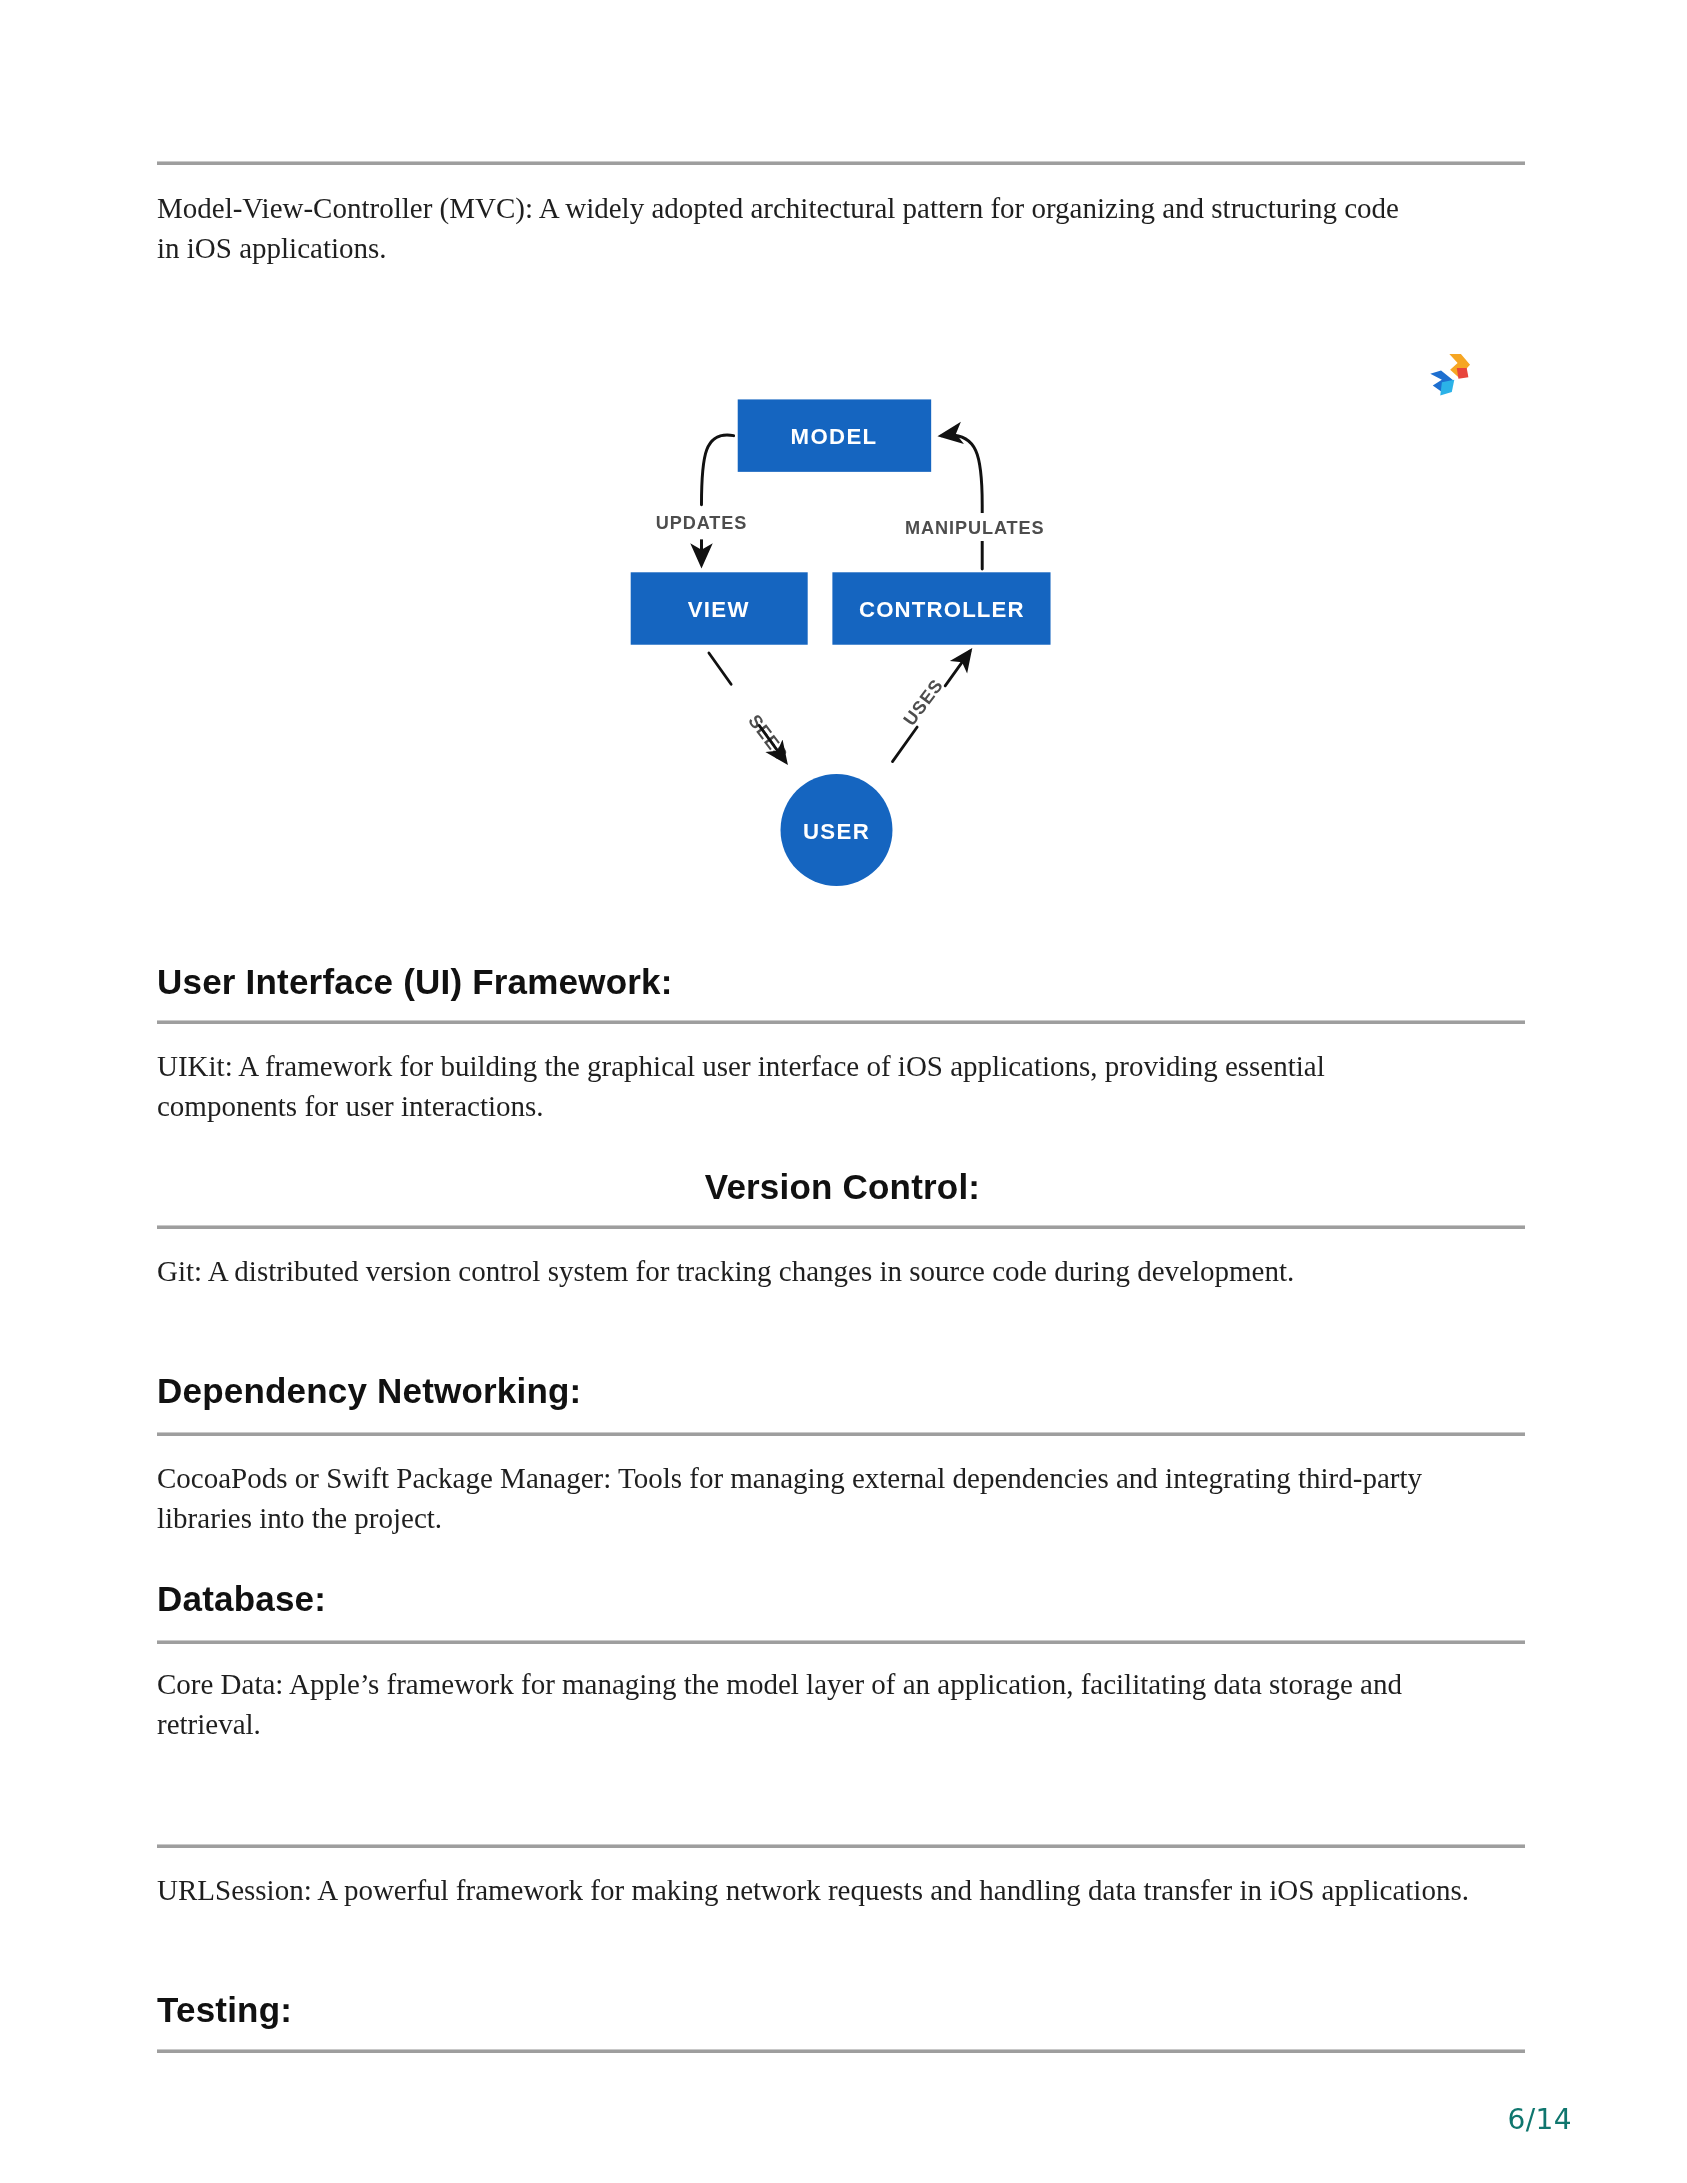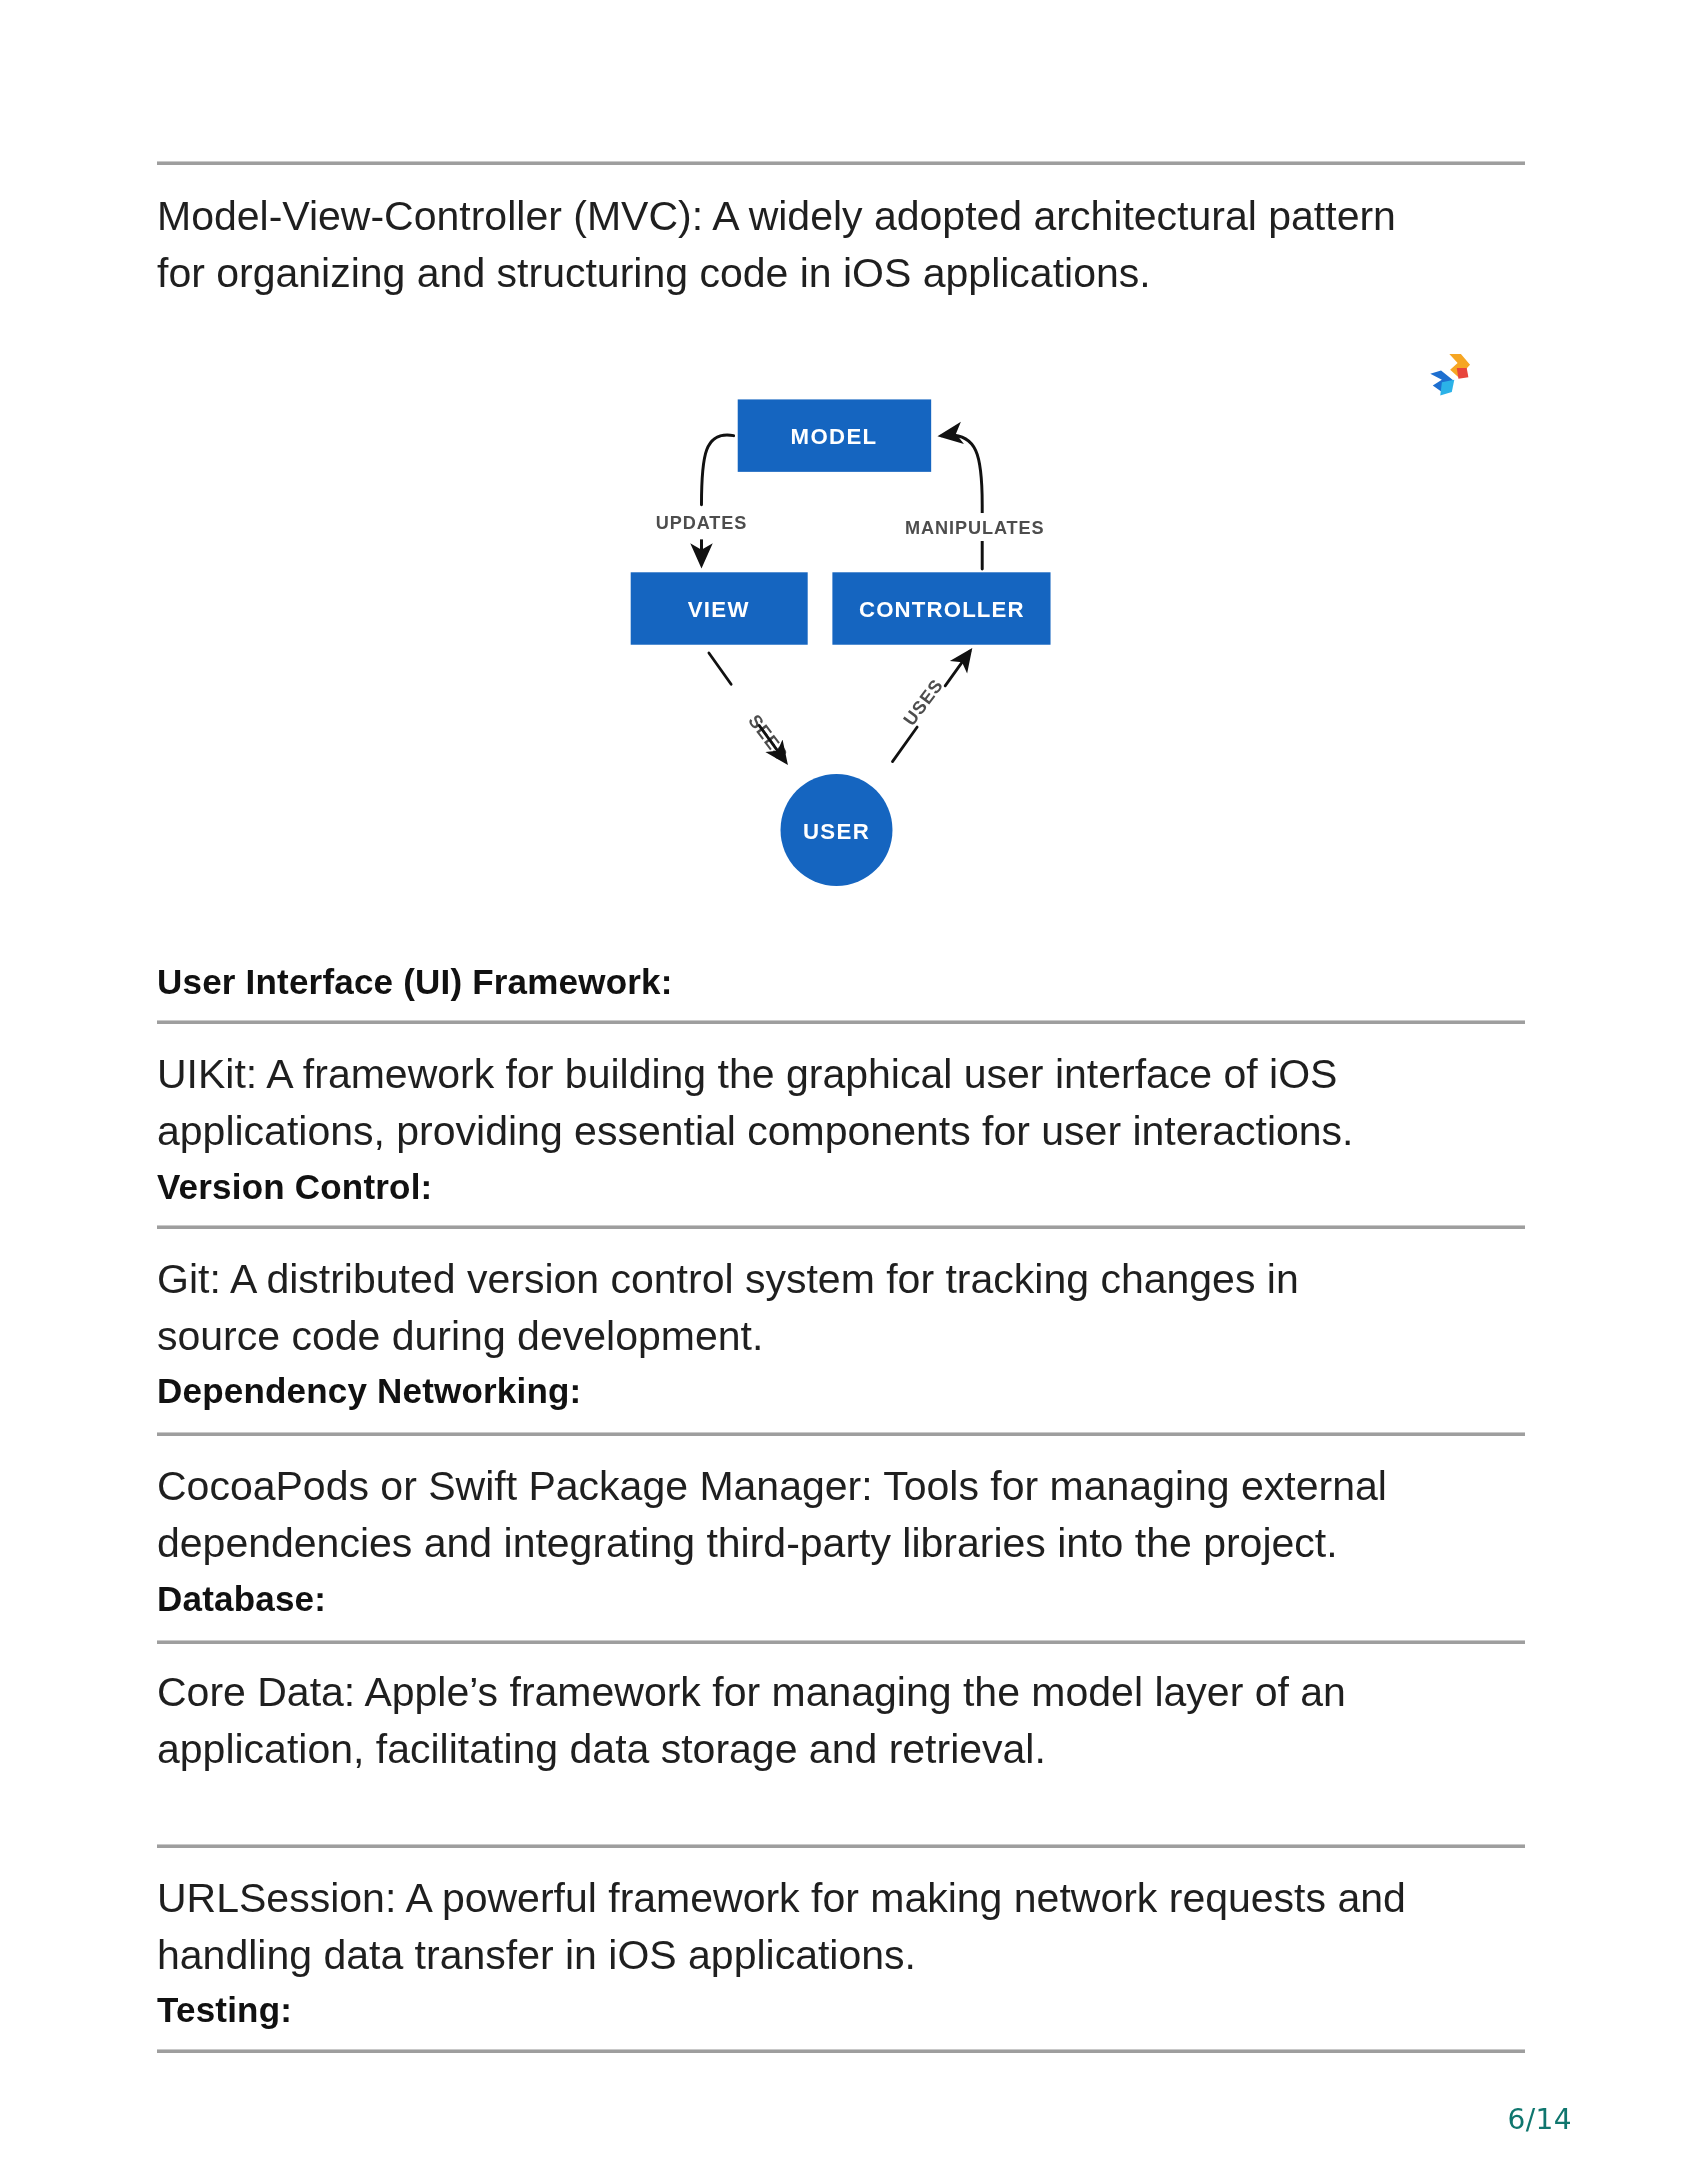--- a/index.html
+++ b/index.html
@@ -35,26 +35,27 @@
     white-space: nowrap;
   }
   .rule {
     width: 1368px;
     height: 2.5px;
     background: #9e9e9e;
     border-top: 0.8px solid #c9c9c9;
     margin: 0;
   }
   p.body-text {
-    font-size: 41px;
+    font-size: 29px;
     line-height: 1.38;
     color: #1f1f1f;
     margin: 0;
     padding: 0;
     font-weight: normal;
+    font-family: Liberation Serif, serif;
   }
 
   .block { position: absolute; left: 0; width: 1371px; }
 
   
   .diagram {
     position: absolute;
     left: 606px;
     top: 381px;
     width: 461px;
@@ -148,21 +149,21 @@
   <div class="block" style="top:962px; left:157px;">
     <h2 class="section-heading">User Interface (UI) Framework:</h2>
   </div>
   <div class="block" style="top:1020px; left:157px;">
     <div class="rule"></div>
   </div>
   <div class="block" style="top:1046px; left:157px; width:1310px;">
     <p class="body-text">UIKit: A framework for building the graphical user interface of iOS applications, providing essential components for user interactions.</p>
   </div>
 
-  <div class="block" style="top:1167px; left:157px;">
+  <div class="block" style="top:1167px; left:157px;text-align:center;">
     <h2 class="section-heading">Version Control:</h2>
   </div>
   <div class="block" style="top:1225px; left:157px;">
     <div class="rule"></div>
   </div>
   <div class="block" style="top:1251px; left:157px; width:1236px;">
     <p class="body-text">Git: A distributed version control system for tracking changes in source code during development.</p>
   </div>
 
   <div class="block" style="top:1371px; left:157px;">

